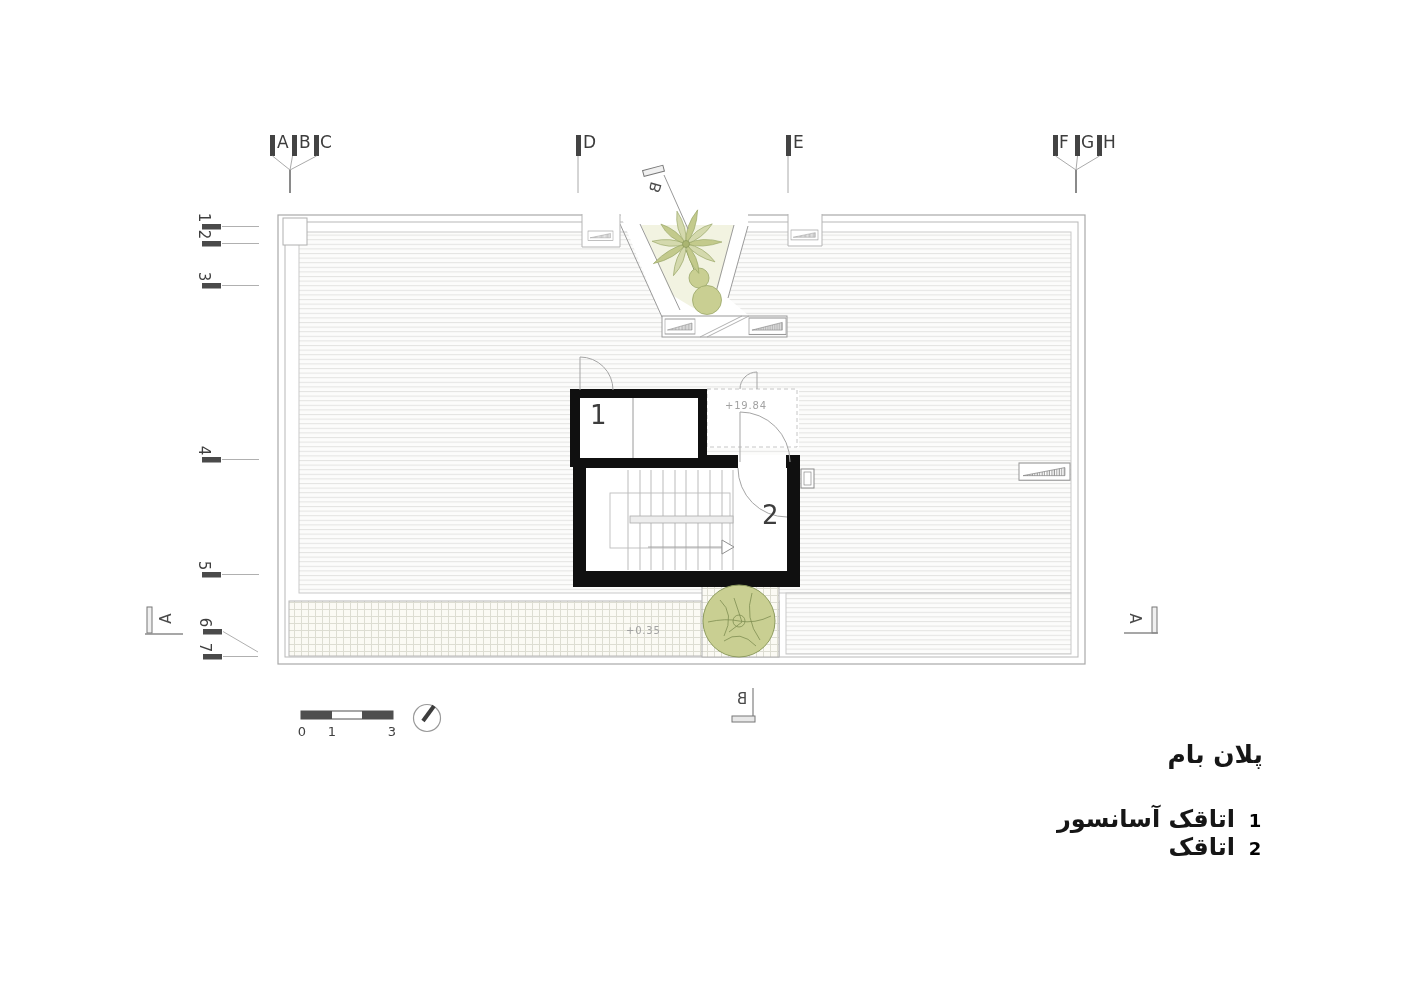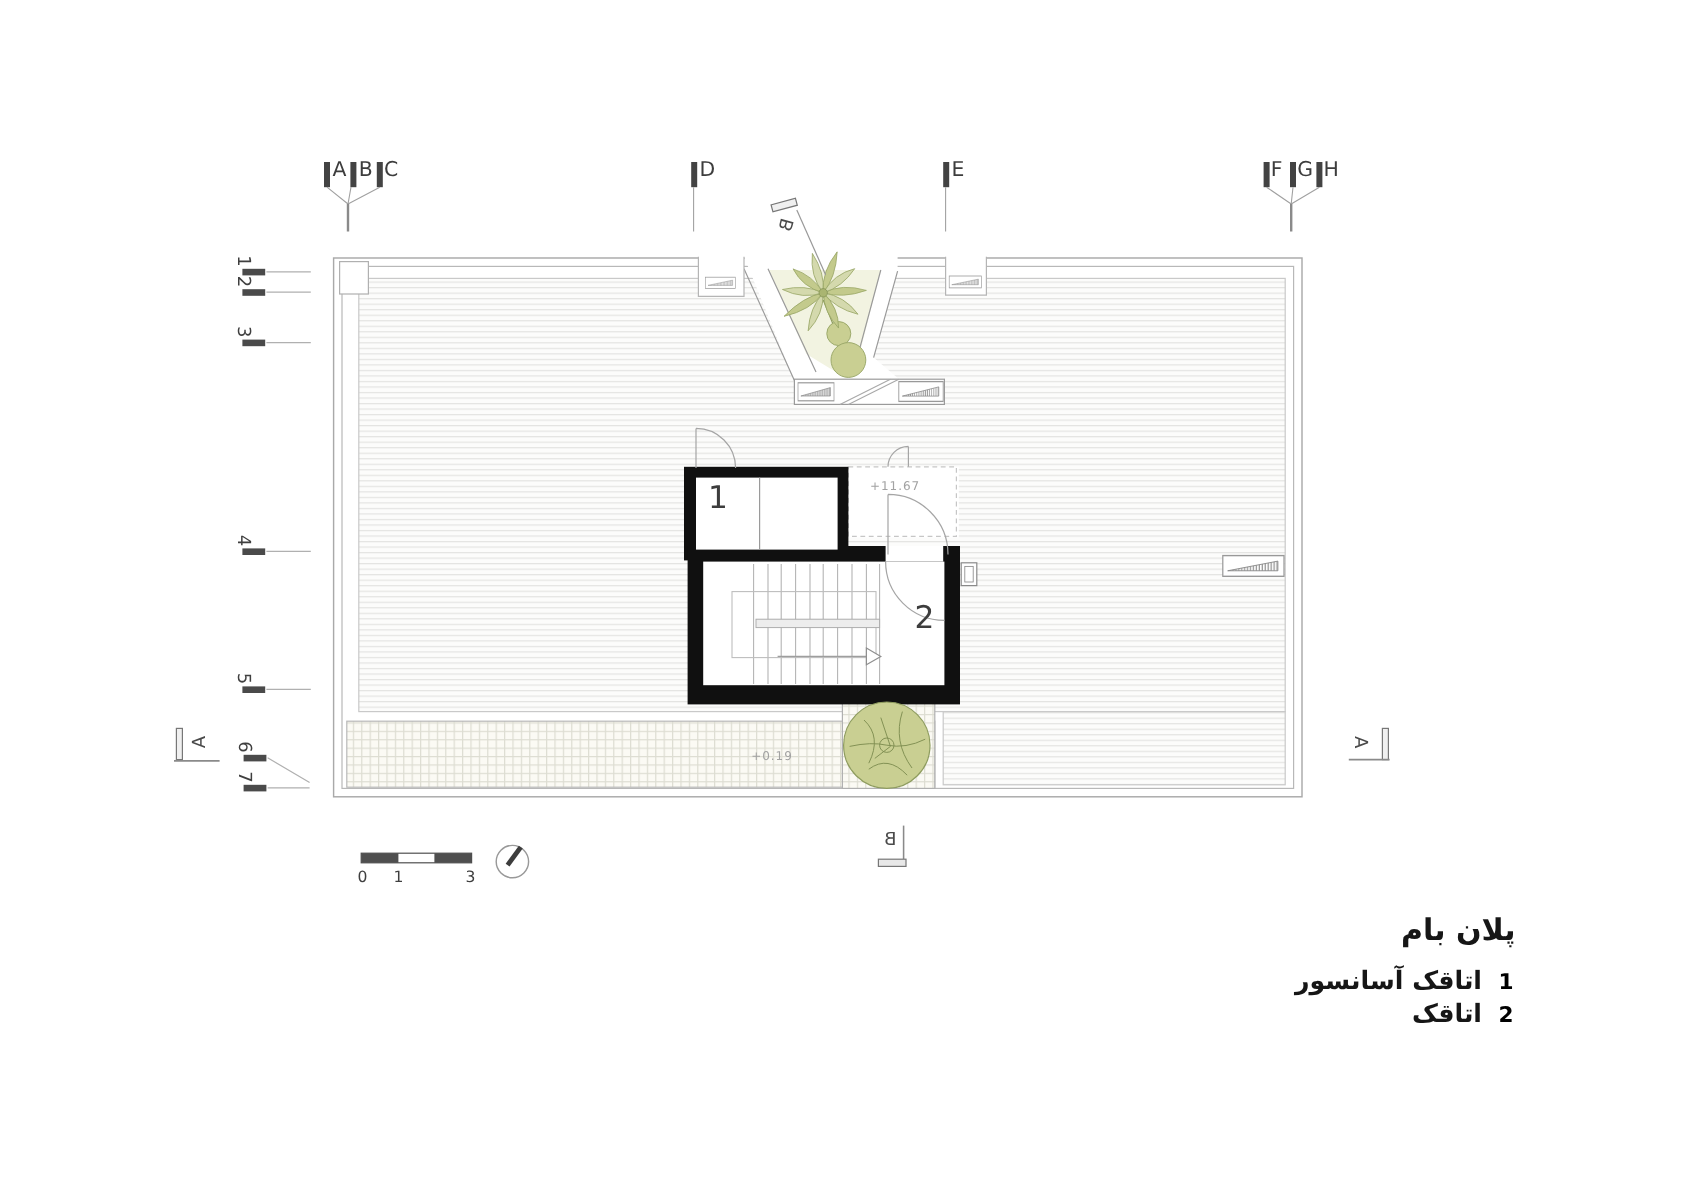--- a/index.html
+++ b/index.html
@@ -11,23 +11,23 @@
   .rot90{transform:rotate(90deg);transform-origin:center;}
   .rotm90{transform:rotate(-90deg);transform-origin:center;}
   .mirror{transform:scaleX(-1);transform-origin:center;}
   .btop{transform:rotate(-75deg) scaleX(-1);transform-origin:center;}
   .digit{width:16px;text-align:center;font-size:15px;color:#3f3f3f;}
   .secl{font-size:15px;color:#4a4a4a;width:16px;text-align:center;}
   .roomlbl{font-size:26px;color:#3d3d3d;}
   .lvl{color:#a2a2a2;font-size:10px;letter-spacing:.8px;}
   .scl{width:12px;text-align:center;font-size:13px;color:#3f3f3f;}
   .fa{direction:rtl;color:#161616;}
-  .fa-title{font-size:25px;font-weight:700;margin-top:20px;}
+  .fa-title{font-size:25px;font-weight:700;}
   .legend-row{position:absolute;right:151px;display:flex;align-items:baseline;}
-  .legend-label{font-size:21px;font-weight:700;}
+  .legend-label{font-size:24px;font-weight:700;}
   .legend-num{font-size:18px;font-weight:700;width:16px;text-align:center;margin-left:12px;}
 </style>
 </head>
 <body>
 
 <div id="stage">
 
 <svg class="draw" width="1414" height="1000" viewBox="0 0 1414 1000">
   <defs>
     <pattern id="hatchH" width="10" height="4.6" patternUnits="userSpaceOnUse">
@@ -234,22 +234,22 @@
 <div class="t digit rot90" style="left:196px;top:640px">7</div>
 
 <div class="t secl rotm90" style="left:158px;top:611px">A</div>
 <div class="t secl rot90" style="left:1126px;top:611px">A</div>
 <div class="t secl btop" style="left:648px;top:180px">B</div>
 <div class="t secl mirror" style="left:734px;top:692px">B</div>
 
 <div class="t roomlbl" style="left:590px;top:402px">1</div>
 <div class="t roomlbl" style="left:762px;top:502px">2</div>
 
-<div class="t lvl" style="left:725px;top:401px">+11.67</div>
-<div class="t lvl" style="left:626px;top:626px">+0.19</div>
+<div class="t lvl" style="left:725px;top:401px">+19.84</div>
+<div class="t lvl" style="left:626px;top:626px">+0.35</div>
 
 <div class="t scl" style="left:296px;top:725px">0</div>
 <div class="t scl" style="left:326px;top:725px">1</div>
 <div class="t scl" style="left:386px;top:725px">3</div>
 
 <div class="t fa fa-title" style="right:151px;left:auto;top:742px">پلان بام</div>
 
 <div class="legend-row" style="top:805px">
   <span class="fa legend-label">اتاقک آسانسور</span>
   <span class="legend-num">1</span>

